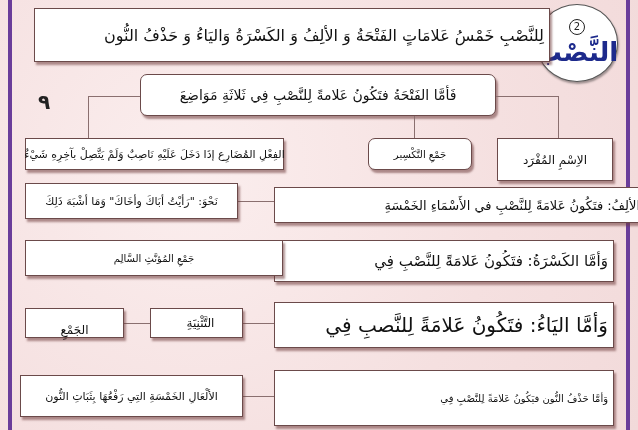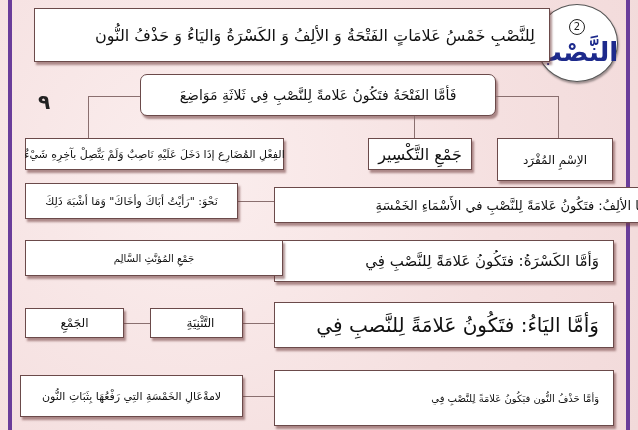--- a/index.html
+++ b/index.html
@@ -12,21 +12,21 @@
   .side-rule { position: absolute; top: 0; bottom: 0; width: 4px; background: #6a3d9a; }
   .side-rule.left { left: 8px; }
   .side-rule.right { left: 626px; }
   .box {
     position: absolute; background: #ffffff;
     border: 1px solid #6b4a4a;
     box-shadow: 2px 3px 2px rgba(110, 60, 60, 0.55);
     display: flex; align-items: center; justify-content: center;
     direction: rtl; color: #111; white-space: nowrap; box-sizing: border-box;
   }
-  .box.main { justify-content: flex-start; padding-right: 14px; font-size: 15px; }
+  .box.main { justify-content: flex-start; padding-right: 5px; font-size: 15px; }
   .box.sm { font-size: 10px; }
   .box.md { font-size: 14px; }
   .line { position: absolute; background: #8a6f6f; }
   .badge {
     position: absolute; left: 536px; top: 4px; width: 80px; height: 76px;
     border-radius: 50%; background: #ffffff; border: 1px solid #555;
     box-shadow: 1px 2px 2px rgba(0,0,0,0.35);
     display: flex; flex-direction: column; align-items: center; justify-content: center;
   }
   .badge-num {
@@ -58,21 +58,21 @@
 </div>
 <div class="line" style="left:88px; top:96px; width:52px; height:1px;"></div>
 <div class="line" style="left:88px; top:96px; width:1px; height:42px;"></div>
 <div class="line" style="left:496px; top:96px; width:62px; height:1px;"></div>
 <div class="line" style="left:558px; top:96px; width:1px; height:42px;"></div>
 <div class="line" style="left:414px; top:116px; width:1px; height:22px;"></div>
 
 <div class="box sm" style="left:497px; top:138px; width:116px; height:43px; font-size:12px;">
   <span>الاِسْمِ المُفْرَد</span>
 </div>
-<div class="box sm" style="left:368px; top:138px; width:104px; height:32px; font-size:16px;">
+<div class="box sm" style="left:368px; top:138px; width:104px; height:32px; font-size:10px;border-radius:7px;">
   <span>جَمْعِ التَّكْسِير</span>
 </div>
 <div class="box sm" style="left:25px; top:138px; width:259px; height:32px; font-size:11px;">
   <span>الفِعْلِ المُضَارِع إذَا دَخَلَ عَلَيْهِ نَاصِبٌ وَلَمْ يَتَّصِلْ بآخِرِهِ شَيْءٌ</span>
 </div>
 
 <div class="box main" style="left:274px; top:187px; width:397px; height:36px; font-size:13px;">
   <span>وَأمَّا الألِفُ: فتَكُونُ عَلامَةً لِلنَّصْبِ في الأَسْمَاءِ الخَمْسَةِ</span>
 </div>
 <div class="line" style="left:238px; top:201px; width:36px; height:1px;"></div>
@@ -89,23 +89,23 @@
 </div>
 
 <div class="box main" style="left:274px; top:302px; width:340px; height:46px; font-size:20px;">
   <span>وَأمَّا اليَاءُ: فتَكُونُ عَلامَةً لِلنَّصبِ فِي</span>
 </div>
 <div class="line" style="left:243px; top:323px; width:31px; height:1px;"></div>
 <div class="box sm" style="left:150px; top:308px; width:93px; height:30px; font-size:12px;padding-left:8px;">
   <span>التَّثْنِيَةِ</span>
 </div>
 <div class="line" style="left:124px; top:323px; width:26px; height:1px;"></div>
-<div class="box sm" style="left:25px; top:308px; width:99px; height:30px; font-size:12px;">
+<div class="box sm" style="left:25px; top:308px; width:99px; height:30px; font-size:12px;align-items:flex-end;">
   <span>الجَمْعِ</span>
 </div>
 
 <div class="box main" style="left:274px; top:370px; width:340px; height:56px; font-size:10px;">
   <span>وَأمَّا حَذْفُ النُّون فيَكُونُ عَلامَةً لِلنَّصْبِ فِي</span>
 </div>
 <div class="line" style="left:243px; top:396px; width:31px; height:1px;"></div>
 <div class="box sm" style="left:20px; top:375px; width:223px; height:42px; font-size:11px;">
-  <span>لامةْعَالِ الخَمْسَةِ التِي رَفْعُهَا بِثَبَاتِ النُّون</span>
+  <span>الألْعَالِ الخَمْسَةِ التِي رَفْعُهَا بِثَبَاتِ النُّون</span>
 </div>
 
 </body></html>

